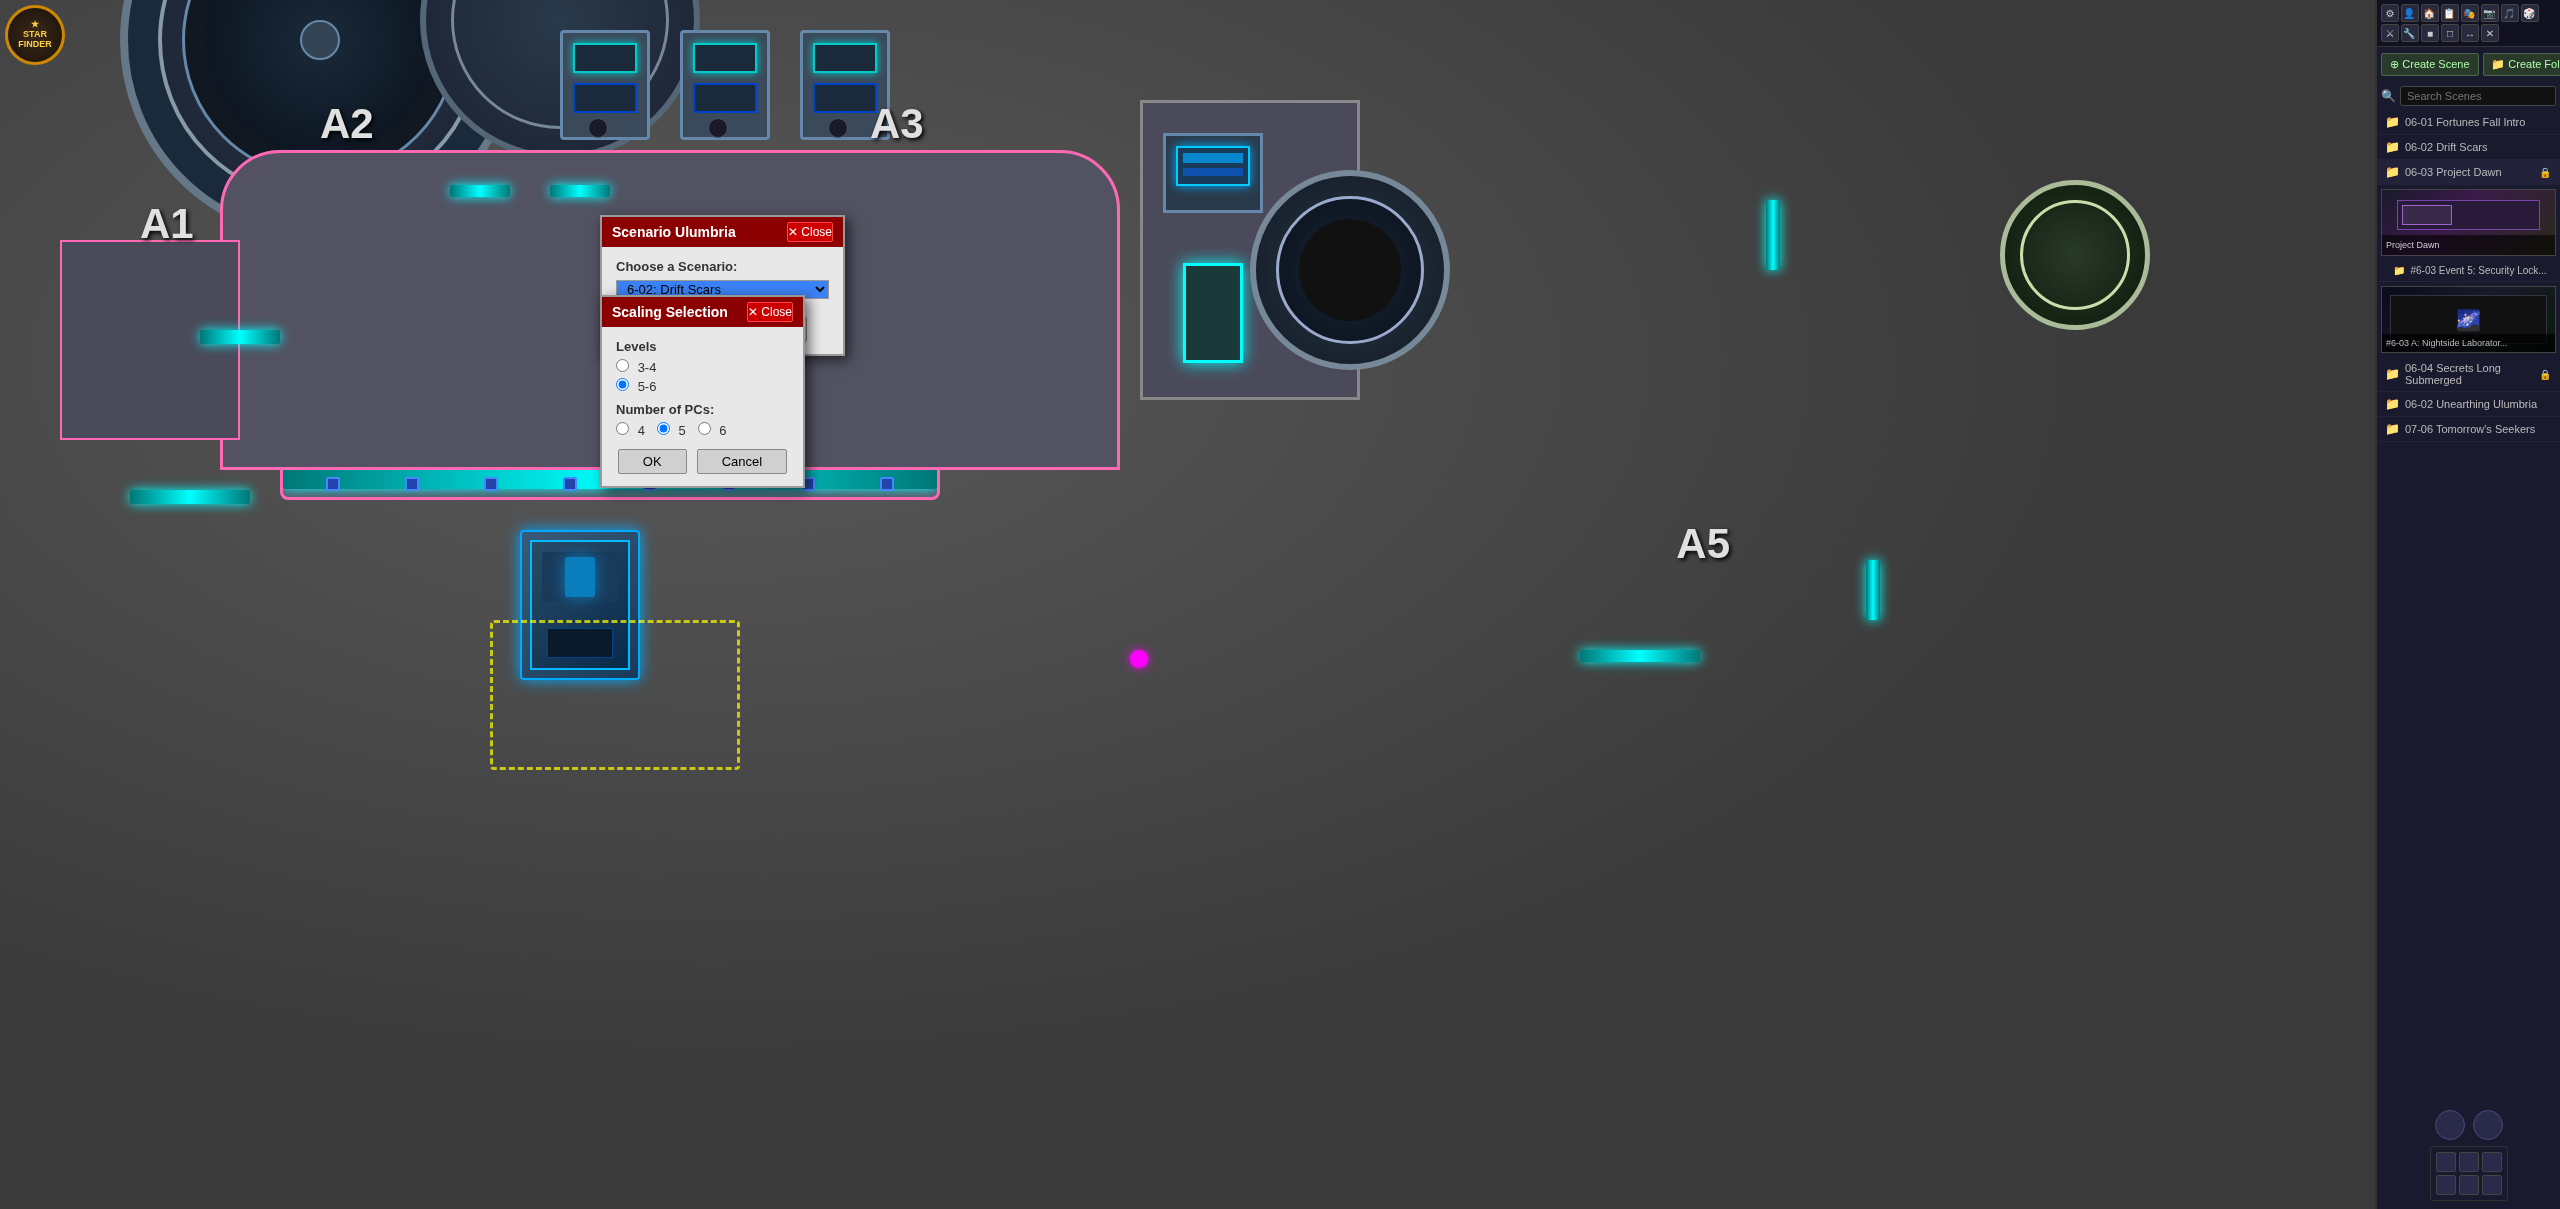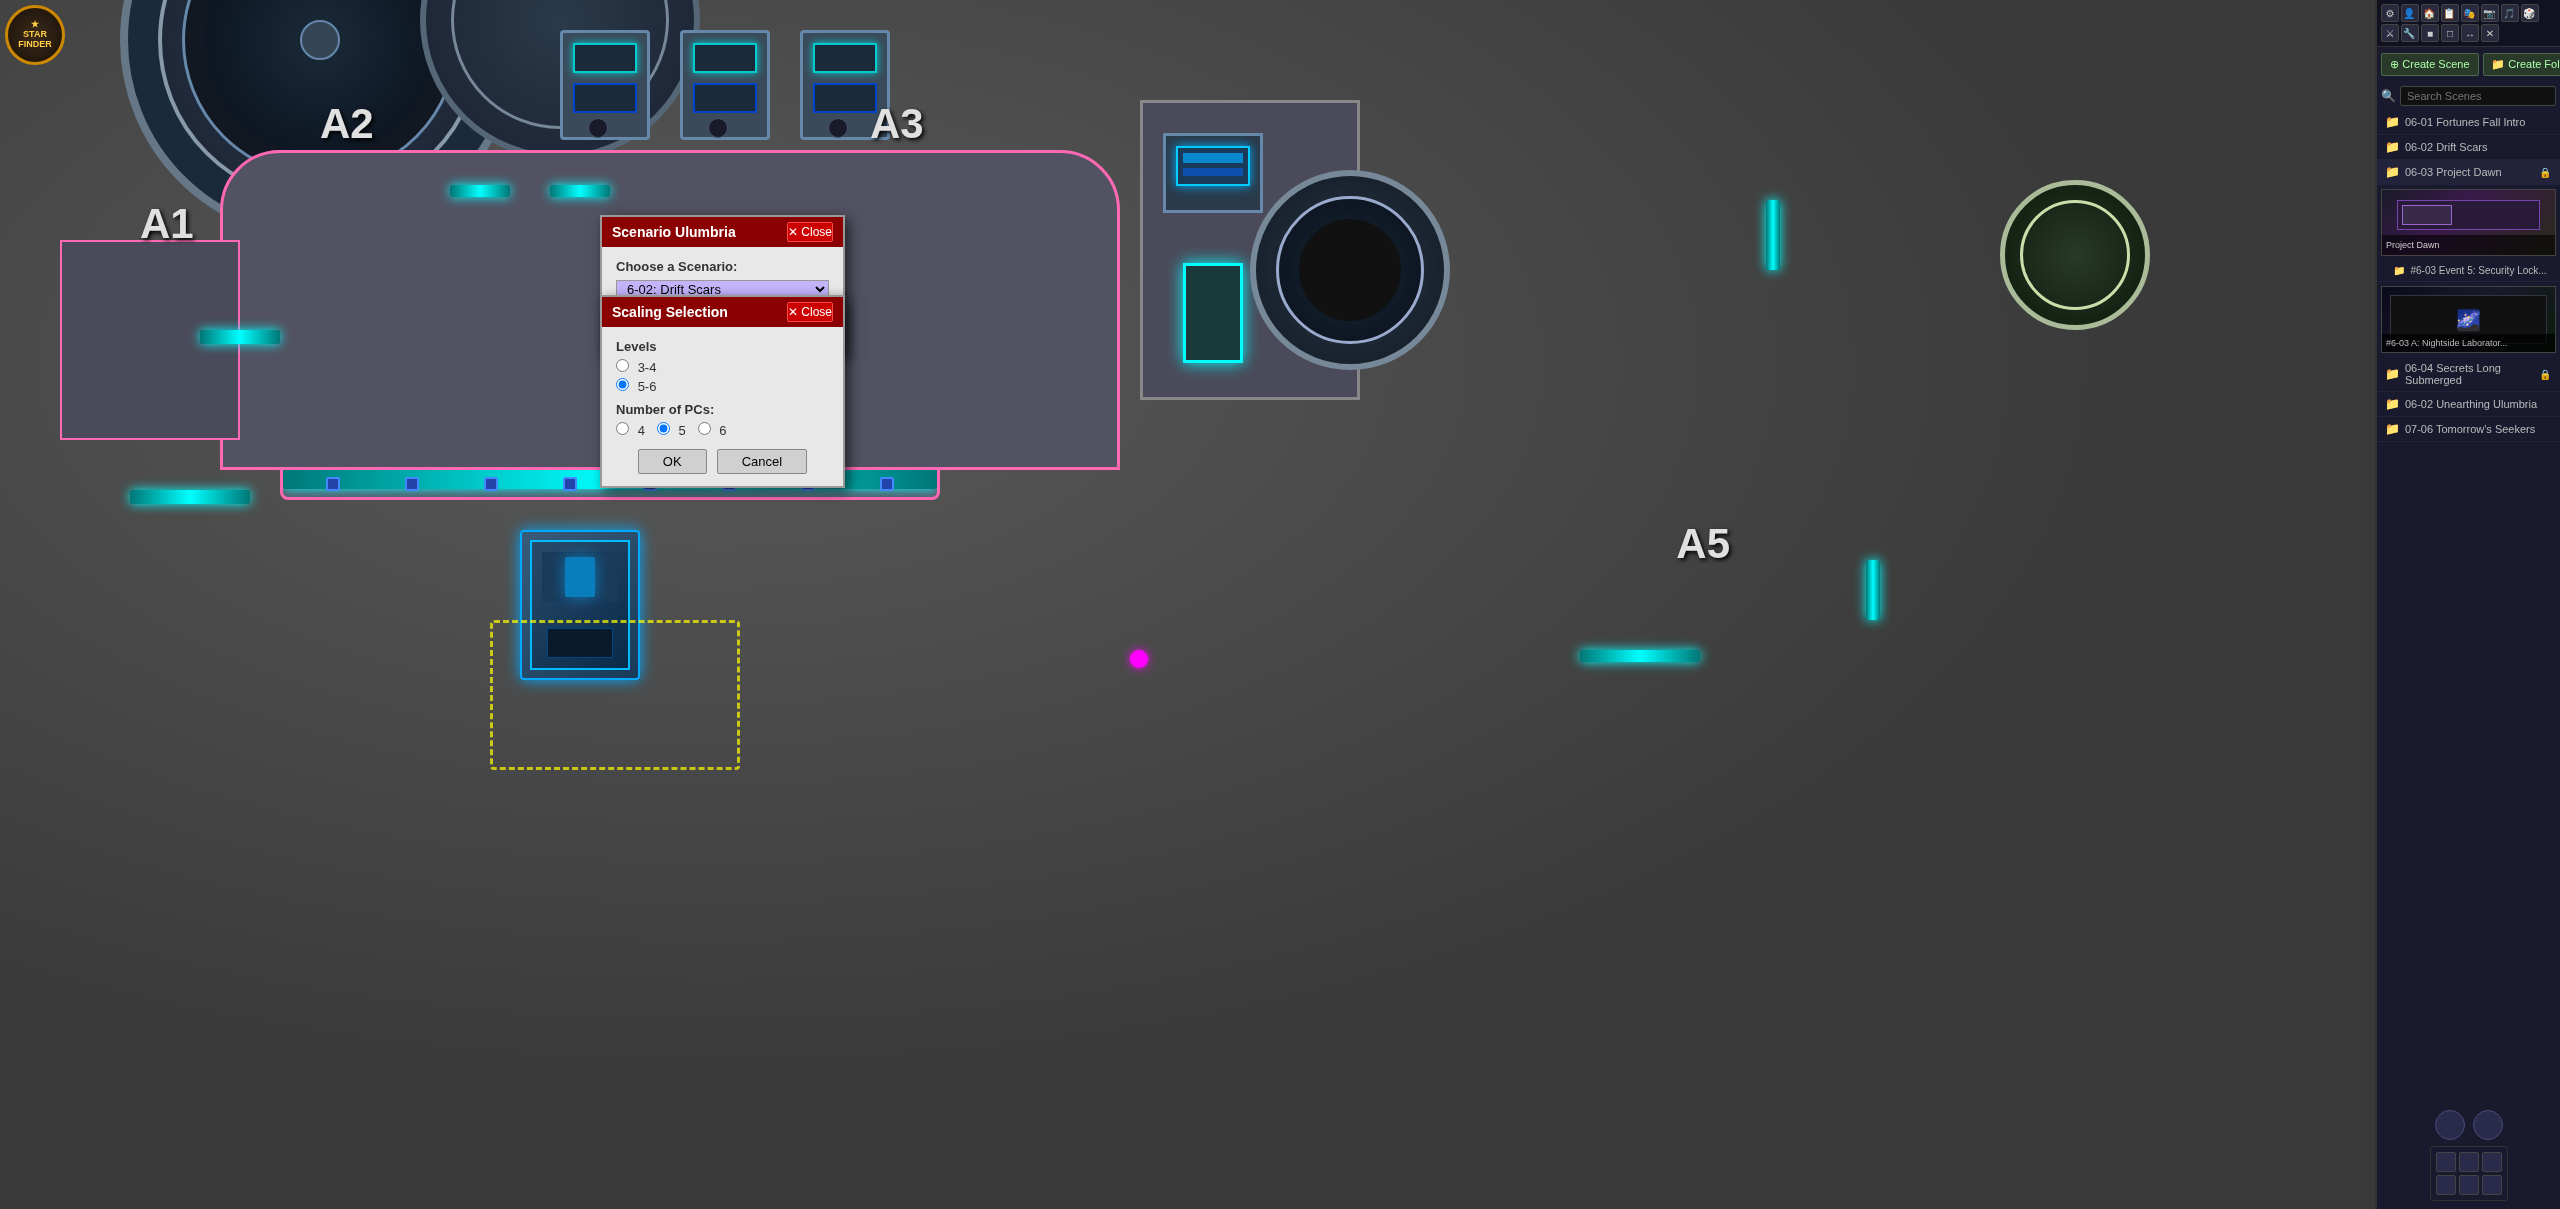--- a/index.html
+++ b/index.html
@@ -114,21 +114,21 @@
       font-weight: bold;
       color: #333;
       margin-bottom: 6px;
     }
 
     .dialog select {
       width: 100%;
       padding: 0 6px;
       font-size: 13px;
       border: 1px solid #999;
-      background: #c4b5fd;
+      background: #3b82f6;
       margin-bottom: 10px;
     }
 
     .dialog-buttons {
       display: flex;
       justify-content: center;
       gap: 10px;
       margin-top: 8px;
     }
 
@@ -498,21 +498,21 @@
       <select>
         <option>6-02: Drift Scars</option>
       </select>
       <div class="dialog-buttons">
         <button>OK</button>
         <button>Cancel</button>
       </div>
     </div>
   </div>
 
-  <div class="dialog" style="left:600px; top:295px; width:245px;">
+  <div class="dialog" style="left:600px; top:295px; width:205px;">
     <div class="dialog-title">
       <span>Scaling Selection</span>
       <button class="close-btn">✕ Close</button>
     </div>
     <div class="dialog-content">
 
       <div class="section-label">Levels</div>
       <div class="radio-group">
         <label>
           <input type="radio" name="levels" style="">

